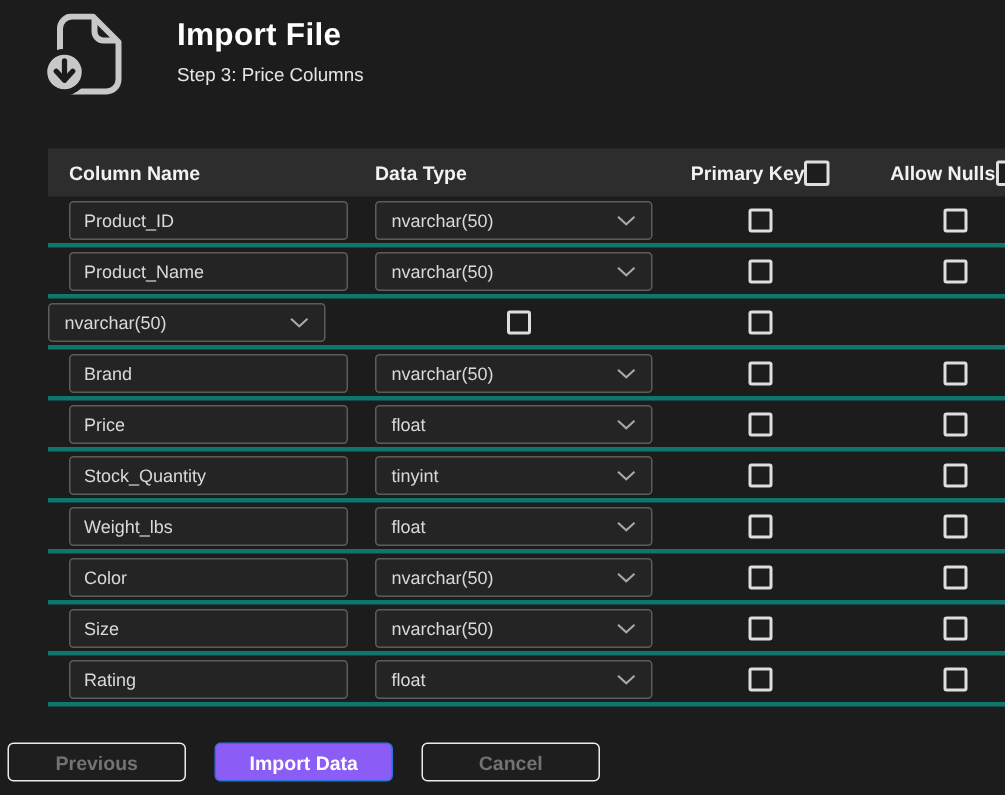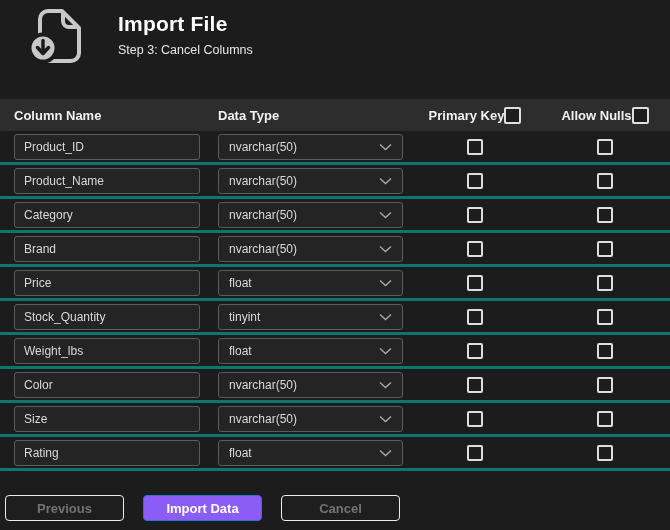--- a/index.html
+++ b/index.html
@@ -28,20 +28,21 @@
   }
   .subtitle {
     color:#e6e6e6;
     font-size:12.5px;
     margin-top:6px;
   }
   .grid-row {
     display:grid;
     grid-template-columns:218px 192px 130px 130px;
     align-items:center;
+    margin-left:32px;
   }
   .table-header {
     background:#2d2d2d;
     height:32px;
     color:#f2f2f2;
     font-weight:bold;
     font-size:13px;
   }
   .th-name { padding-left:14px; }
   .th-check-group {
@@ -122,21 +123,21 @@
   <header class="app-header">
     <svg class="file-icon" viewBox="0 0 60 56" fill="none">
       <path d="M22 2 H34 L51 19 V44 A8 8 0 0 1 43 52 H20 A8 8 0 0 1 12 44 V10 A8 8 0 0 1 20 2 Z" stroke="#c8c8c8" stroke-width="4" stroke-linejoin="round" fill="none"></path>
       <path d="M35 3 V12 A6 6 0 0 0 41 18 H50" stroke="#c8c8c8" stroke-width="4" fill="none"></path>
       <circle cx="15" cy="39" r="13.5" fill="#c8c8c8" stroke="#1c1c1c" stroke-width="4"></circle>
       <path d="M15 31.5 V44" stroke="#1c1c1c" stroke-width="3.5" stroke-linecap="round"></path>
       <path d="M9.5 38.5 L15 44.5 L20.5 38.5" stroke="#1c1c1c" stroke-width="3.5" fill="none" stroke-linecap="round" stroke-linejoin="round"></path>
     </svg>
     <div class="header-text">
       <div class="title">Import File</div>
-      <div class="subtitle">Step 3: Cancel Columns</div>
+      <div class="subtitle">Step 3: Price Columns</div>
     </div>
   </header>
 
   <div class="table">
     <div class="grid-row table-header">
       <div class="th-name">Column Name</div>
       <div>Data Type</div>
       <div class="th-check-group">
         <span>Primary Key</span>
         <input type="checkbox" class="cb header-cb" style="">
@@ -182,23 +183,20 @@
       <div class="check-cell">
         <input type="checkbox" class="cb" style="">
       </div>
       <div class="check-cell">
         <input type="checkbox" class="cb" style="">
       </div>
     </div>
 
     <div class="grid-row data-row">
       <div>
-        <input type="text" class="name-input" value="Category" style="">
-      </div>
-      <div>
         <div class="type-select">
           <span>nvarchar(50)</span>
           <svg width="13" height="8" viewBox="0 0 13 8">
             <polyline points="1,1.5 6.5,6.5 12,1.5" fill="none" stroke="#a8a8a8" stroke-width="1.4"></polyline>
           </svg>
         </div>
       </div>
       <div class="check-cell">
         <input type="checkbox" class="cb" style="">
       </div>

